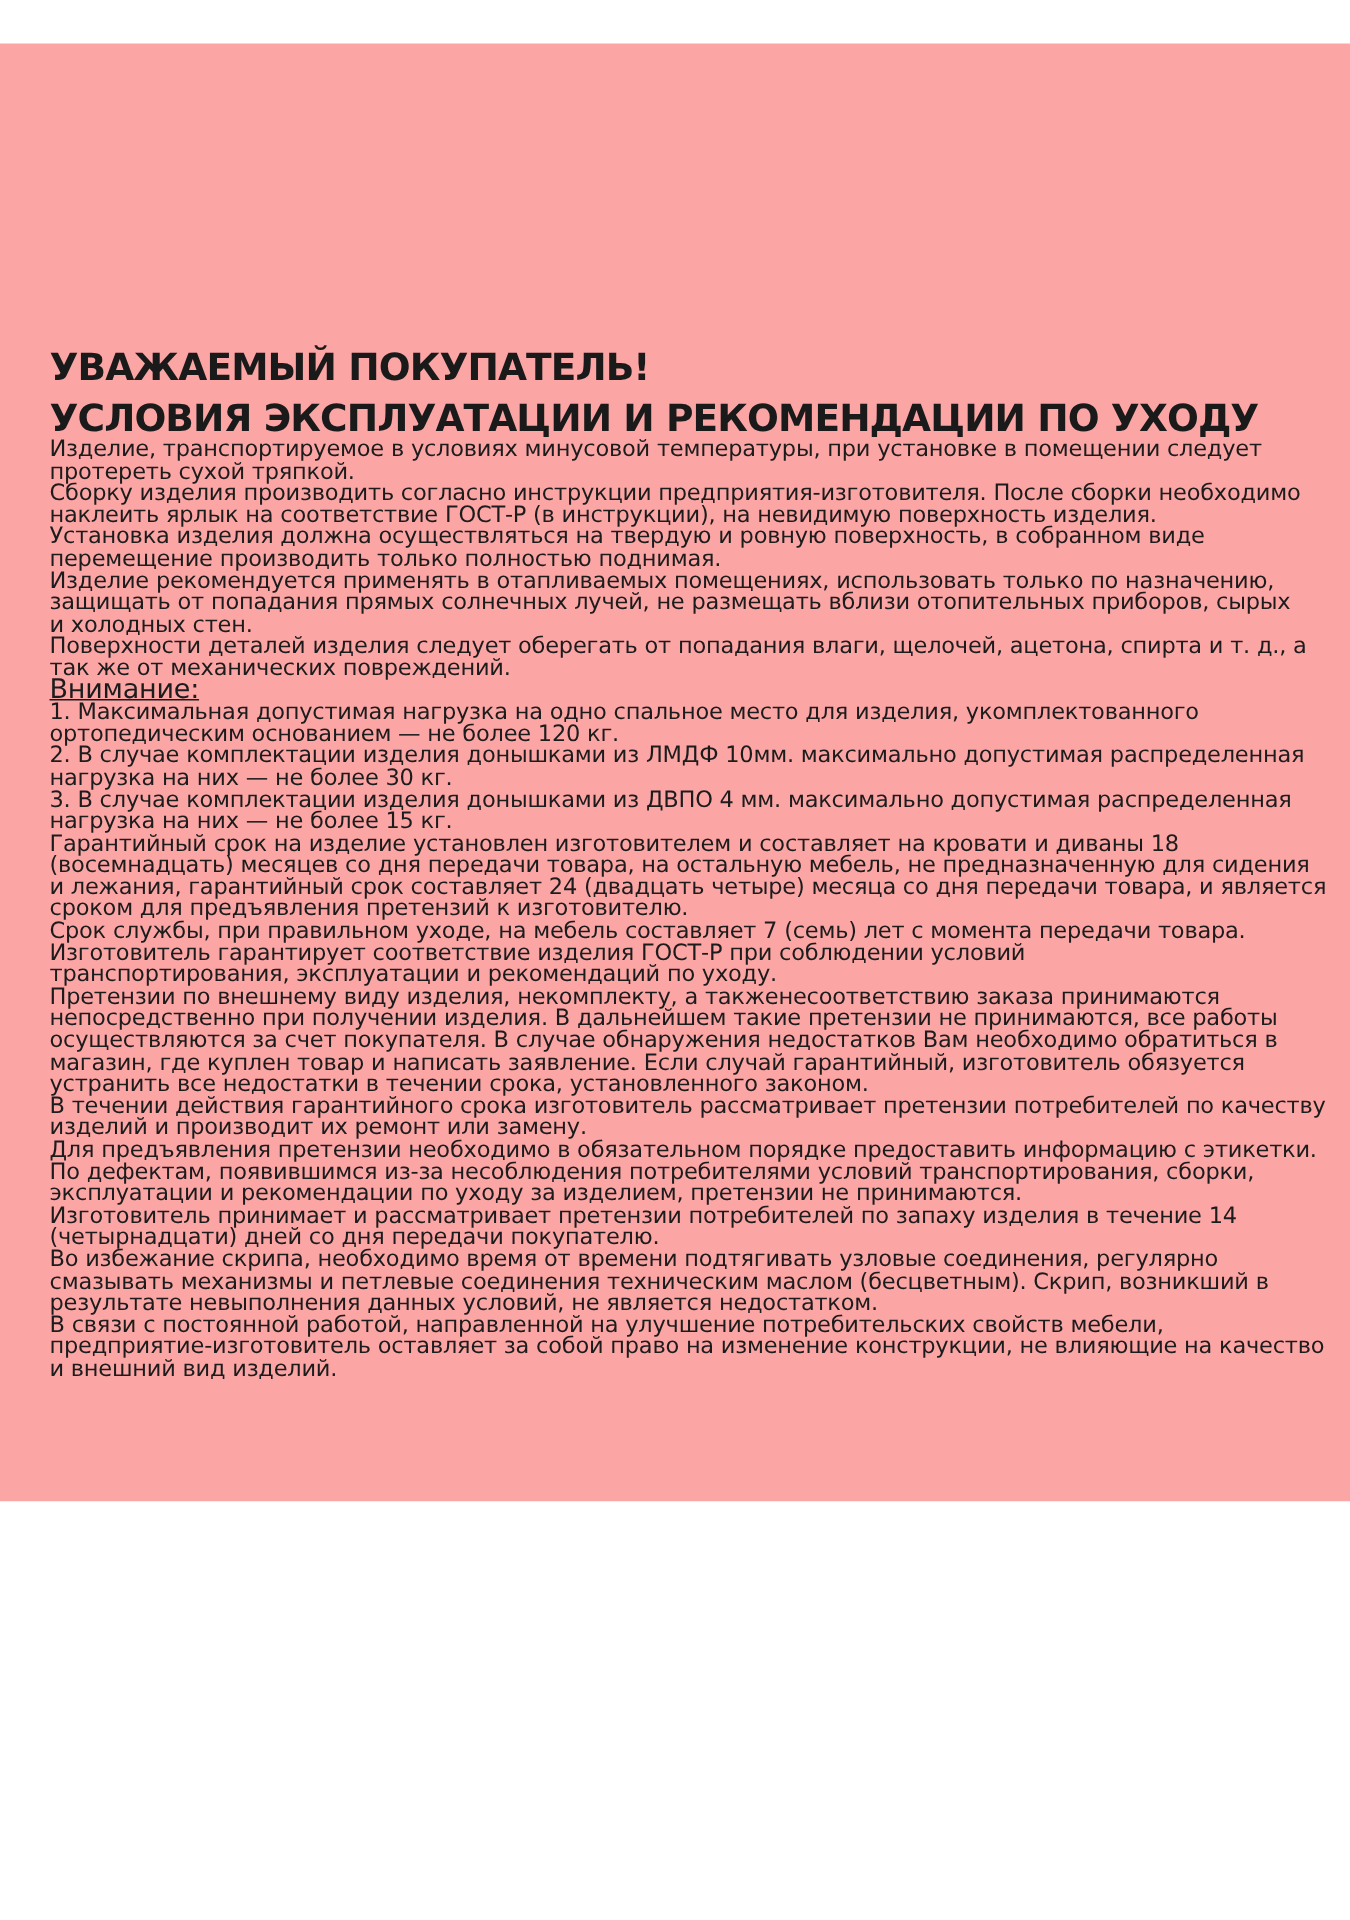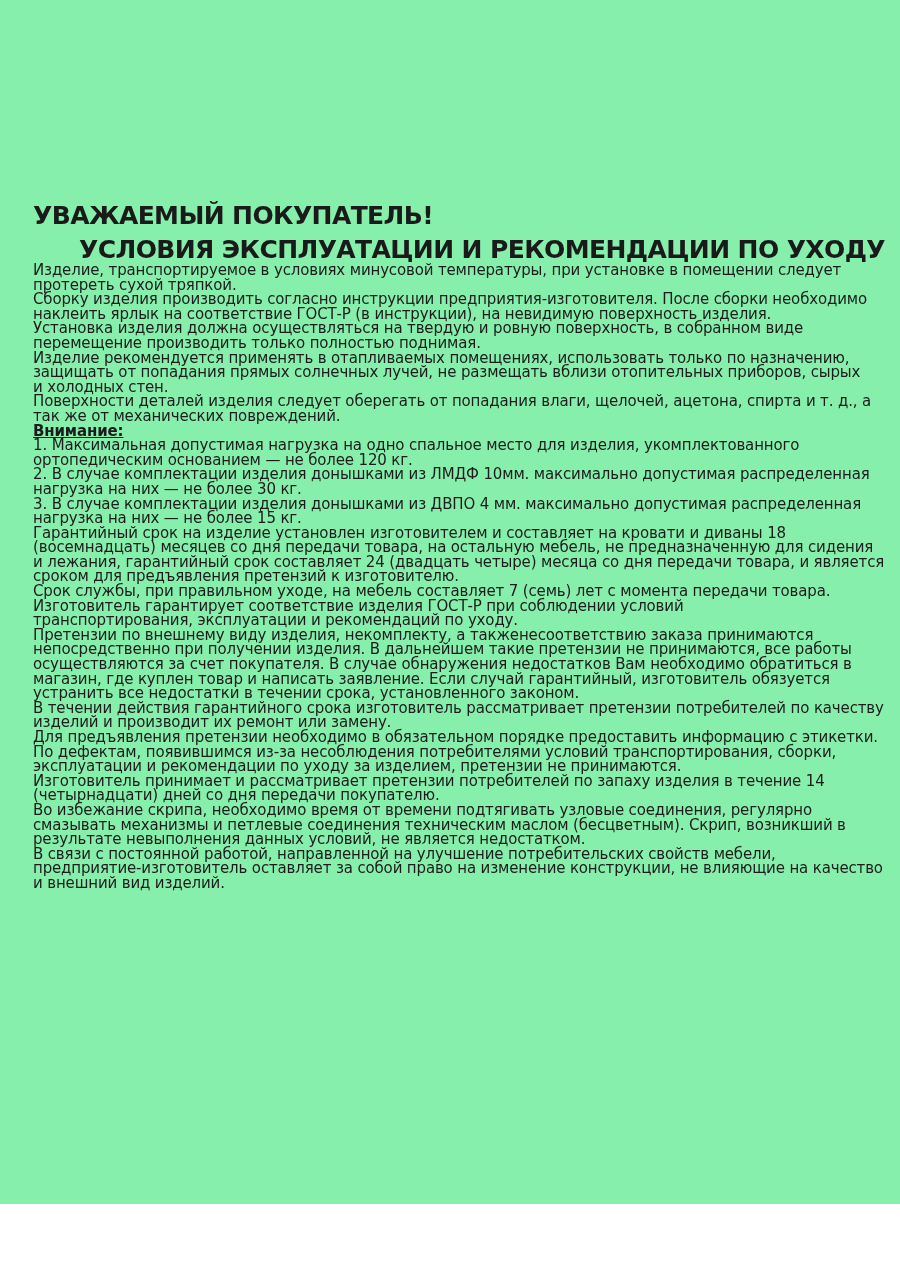--- a/index.html
+++ b/index.html
@@ -3,52 +3,53 @@
 <meta charset="utf-8">
 <style>
   html, body {
     margin: 0;
     padding: 0;
     background: #ffffff;
   }
   .page {
     position: relative;
     width: 900px;
-    height: 1204px;
+    height: 972px;
     box-sizing: border-box;
     padding: 205px 15px 0 33px;
-    background: #86efac;
+    background: #fca5a5;
     color: #1c1c1c;
     font-family: "DejaVu Sans", "Liberation Sans", sans-serif;
     overflow: hidden;
+    margin-top: 29px;
   }
   .heading {
     font-size: 25px;
     font-weight: 700;
     line-height: 22px;
     letter-spacing: -0.6px;
     margin: 0 0 6px 0;
     white-space: pre-line;
     color: #1a1a1a;
   }
-  .section-care .heading    { margin-top: 12px; margin-bottom: 2px; text-align: right; }
+  .section-care .heading    { margin-top: 12px; margin-bottom: 2px; }
   .section-warranty .heading{ margin-top: 11px; margin-bottom: 1px; }
   .section-mech .heading    { margin-top: 10px; margin-bottom: 0;  line-height: 21px; }
   .body-text {
     font-size: 15px;
     line-height: 14.6px;
     letter-spacing: -0.15px;
     white-space: pre-line;
     margin: 0;
   }
   .warning-label {
-    font-size: 15px;
+    font-size: 18px;
     line-height: 14.6px;
     letter-spacing: -0.15px;
-    font-weight: 700;
+    font-weight: 400;
     text-decoration: underline;
     margin: 0;
   }
 </style>
 </head>
 <body>
 
 <div class="page">
 
   <section class="section-dear">

